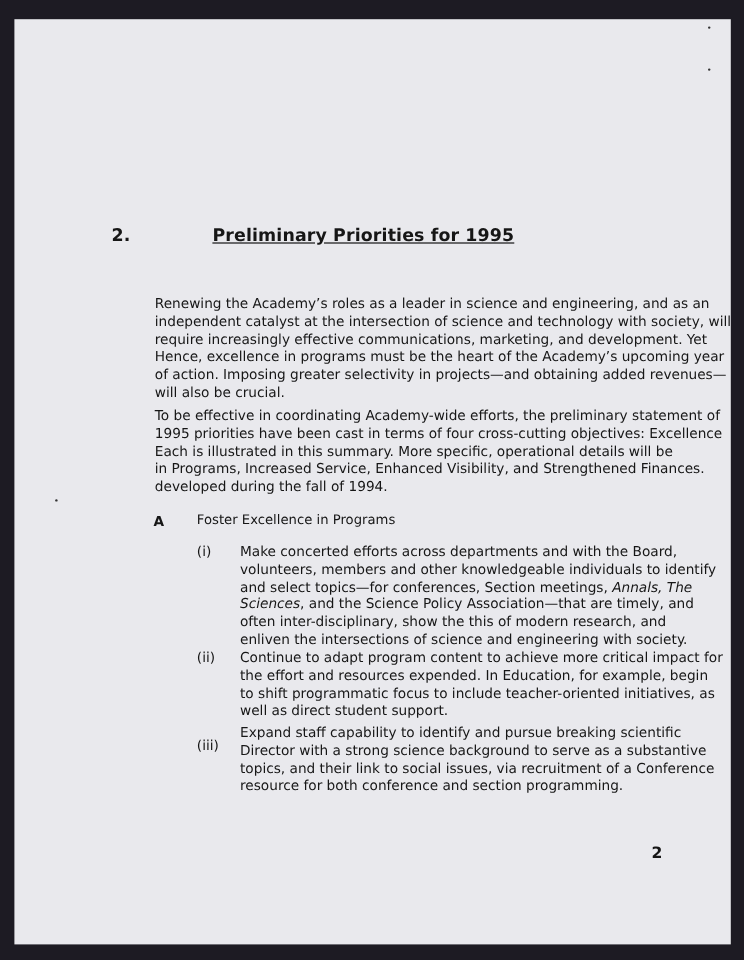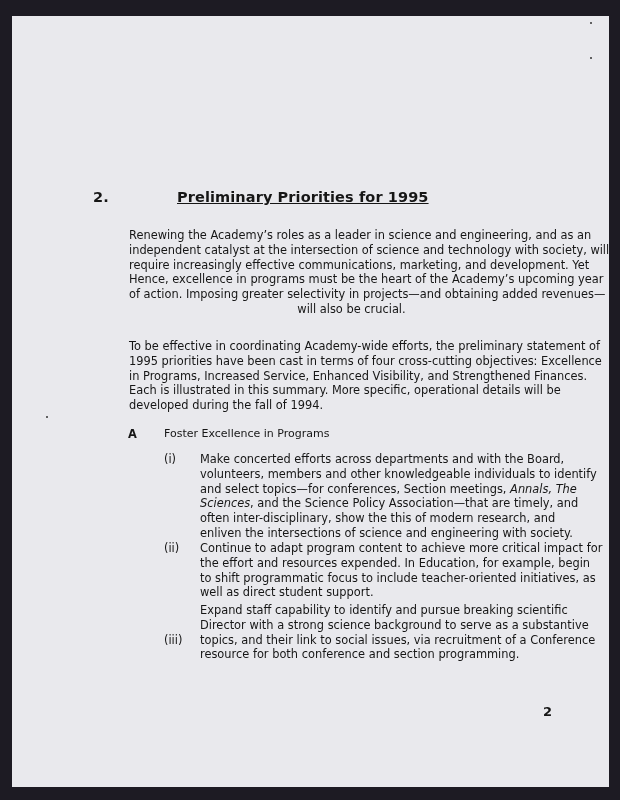--- a/index.html
+++ b/index.html
@@ -50,34 +50,34 @@
 <div class="paper"></div>
 <div class="speck" style="left:590px;top:22px;"></div>
 <div class="speck" style="left:590px;top:57px;"></div>
 <div class="speck" style="left:46px;top:416px;"></div>
 
 <div class="heading">
   <span class="num">2.</span>
   <span class="title">Preliminary Priorities for 1995</span>
 </div>
 
-<div class="para" style="top:228px;text-align:center;">
+<div class="para" style="top:246px;">
   <span class="ln">Renewing the Academy’s roles as a leader in science and engineering, and as an</span>
   <span class="ln">independent catalyst at the intersection of science and technology with society, will</span>
   <span class="ln">require increasingly effective communications, marketing, and development.  Yet</span>
   <span class="ln">Hence, excellence in programs must be the heart of the Academy’s upcoming year</span>
   <span class="ln">of action.  Imposing greater selectivity in projects—and obtaining added revenues—</span>
   <span class="ln">will also be crucial.</span>
 </div>
 
 <div class="para" style="top:339px;">
   <span class="ln">To be effective in coordinating Academy-wide efforts, the preliminary statement of</span>
   <span class="ln">1995 priorities have been cast in terms of four cross-cutting objectives: Excellence</span>
+  <span class="ln">Each is illustrated in this summary.  More specific, operational details will be</span>
   <span class="ln">in Programs, Increased Service, Enhanced Visibility, and Strengthened Finances.</span>
-  <span class="ln">Each is illustrated in this summary.  More specific, operational details will be</span>
   <span class="ln">developed during the fall of 1994.</span>
 </div>
 
 <div class="sec-letter">A</div>
 <div class="sec-title">Foster Excellence in Programs</div>
 
 <div class="item-label" style="top:452px;">(i)</div>
 <div class="item-text" style="top:452px;">
   <span class="ln">Make concerted efforts across departments and with the Board,</span>
   <span class="ln">volunteers, members and other knowledgeable individuals to identify</span>
@@ -88,21 +88,21 @@
 </div>
 
 <div class="item-label" style="top:541px;">(ii)</div>
 <div class="item-text" style="top:541px;">
   <span class="ln">Continue to adapt program content to achieve more critical impact for</span>
   <span class="ln">the effort and resources expended.  In Education, for example, begin</span>
   <span class="ln">to shift programmatic focus to include teacher-oriented initiatives, as</span>
   <span class="ln">well as direct student support.</span>
 </div>
 
-<div class="item-label" style="top:633px;">(iii)</div>
+<div class="item-label" style="top:614px;">(iii)</div>
 <div class="item-text" style="top:603px;">
   <span class="ln">Expand staff capability to identify and pursue breaking scientific</span>
   <span class="ln">Director with a strong science background to serve as a substantive</span>
   <span class="ln">topics, and their link to social issues, via recruitment of a Conference</span>
   <span class="ln">resource for both conference and section programming.</span>
 </div>
 
 <div class="page-num">2</div>
 
 </body></html>

